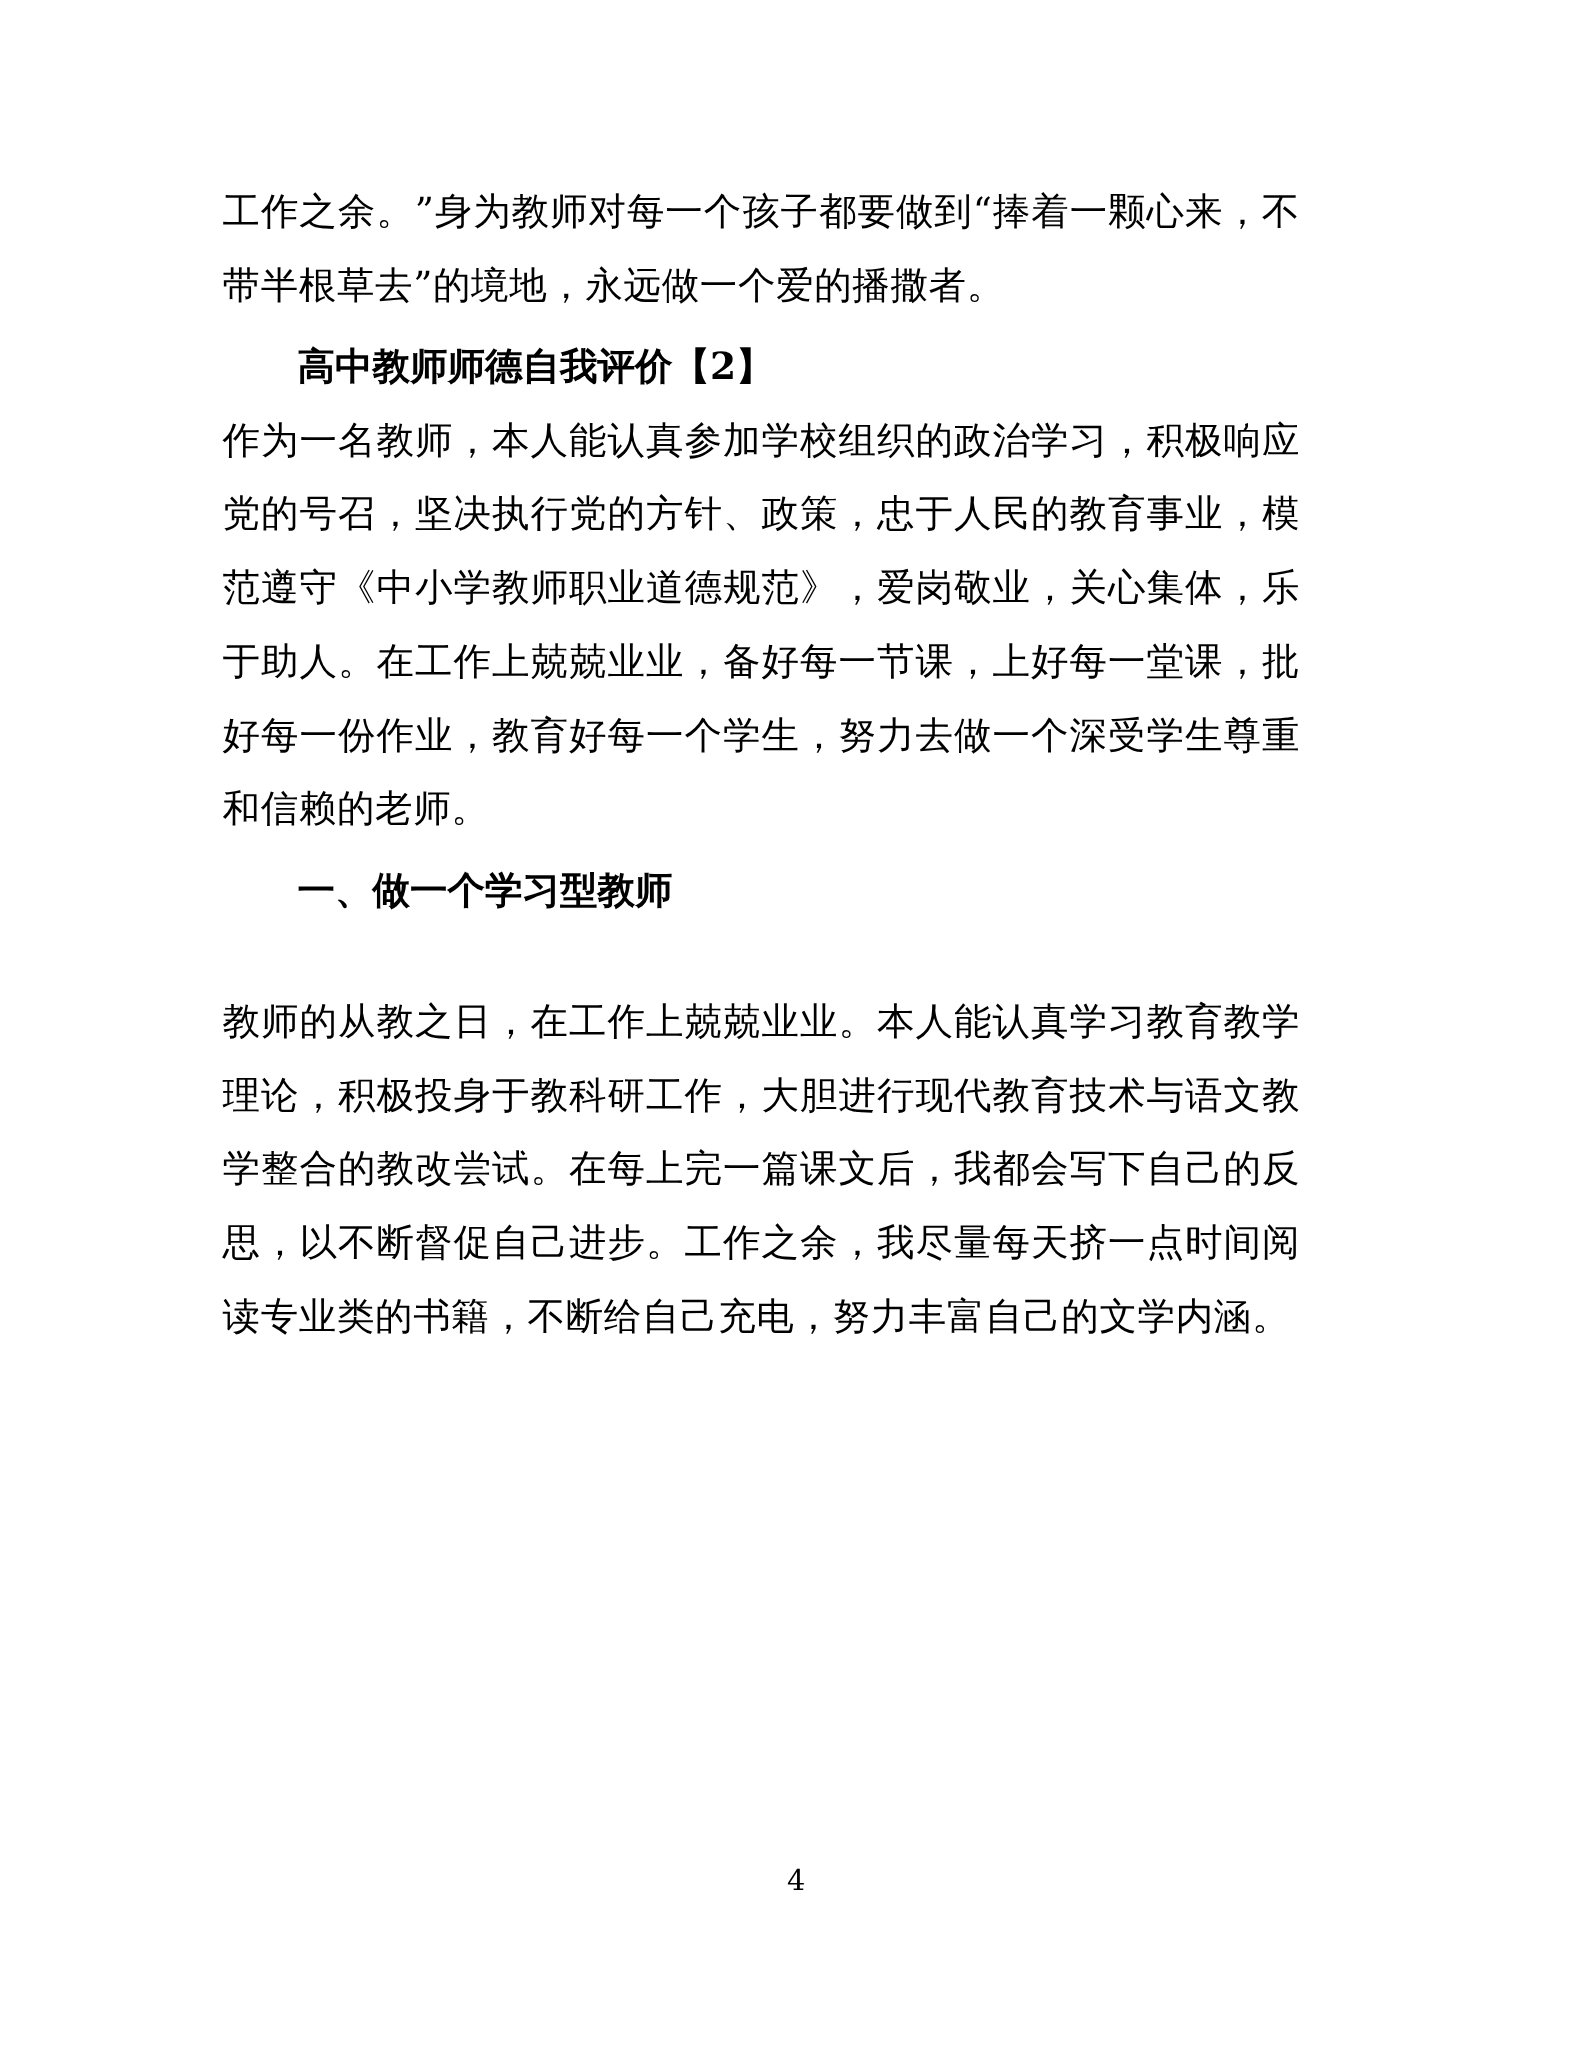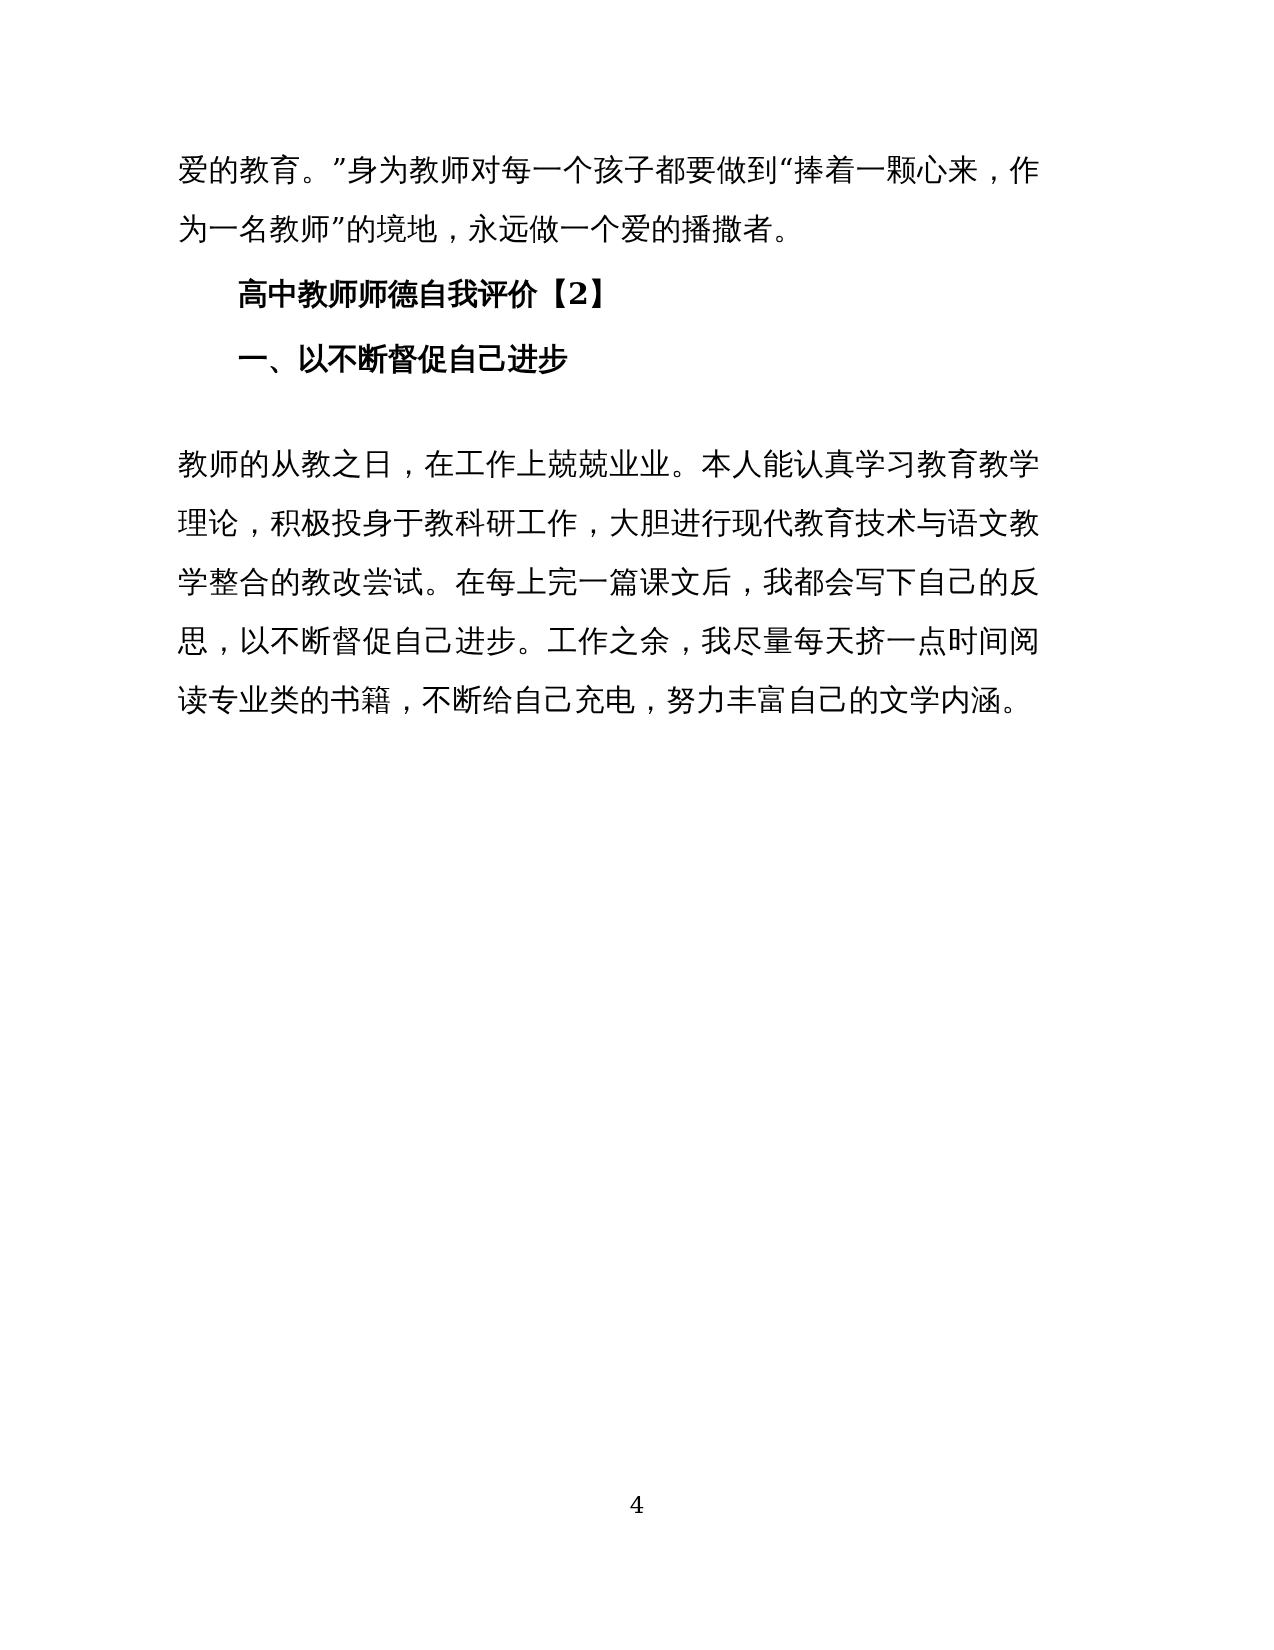--- a/index.html
+++ b/index.html
@@ -55,30 +55,31 @@
     font-family: "DejaVu Serif", "Liberation Serif", serif;
     color: #000000;
   }
 </style>
 </head>
 <body>
 
 <div class="page">
   <div class="content">
 
-    <p class="para">爱的教育。”身为教师对每一个孩子都要做到“捧着一颗心来，作为一名教师”的境地，永远做一个爱的播撒者。</p>
+    <p class="para">工作之余。”身为教师对每一个孩子都要做到“捧着一颗心来，不带半根草去”的境地，永远做一个爱的播撒者。</p>
 
     <div class="gap-small"></div>
 
     <h2 class="heading">高中教师师德自我评价【2】</h2>
 
+    <p class="para">作为一名教师，本人能认真参加学校组织的政治学习，积极响应党的号召，坚决执行党的方针、政策，忠于人民的教育事业，模范遵守《中小学教师职业道德规范》，爱岗敬业，关心集体，乐于助人。在工作上兢兢业业，备好每一节课，上好每一堂课，批好每一份作业，教育好每一个学生，努力去做一个深受学生尊重和信赖的老师。</p>
 
     <div class="gap-small"></div>
 
-    <h2 class="heading">一、以不断督促自己进步</h2>
+    <h2 class="heading">一、做一个学习型教师</h2>
 
     <div class="gap-med"></div>
 
     <p class="para">教师的从教之日，在工作上兢兢业业。本人能认真学习教育教学理论，积极投身于教科研工作，大胆进行现代教育技术与语文教学整合的教改尝试。在每上完一篇课文后，我都会写下自己的反思，以不断督促自己进步。工作之余，我尽量每天挤一点时间阅读专业类的书籍，不断给自己充电，努力丰富自己的文学内涵。</p>
 
     <div class="gap-small"></div>
 
 
     <div class="gap-med"></div>
 

